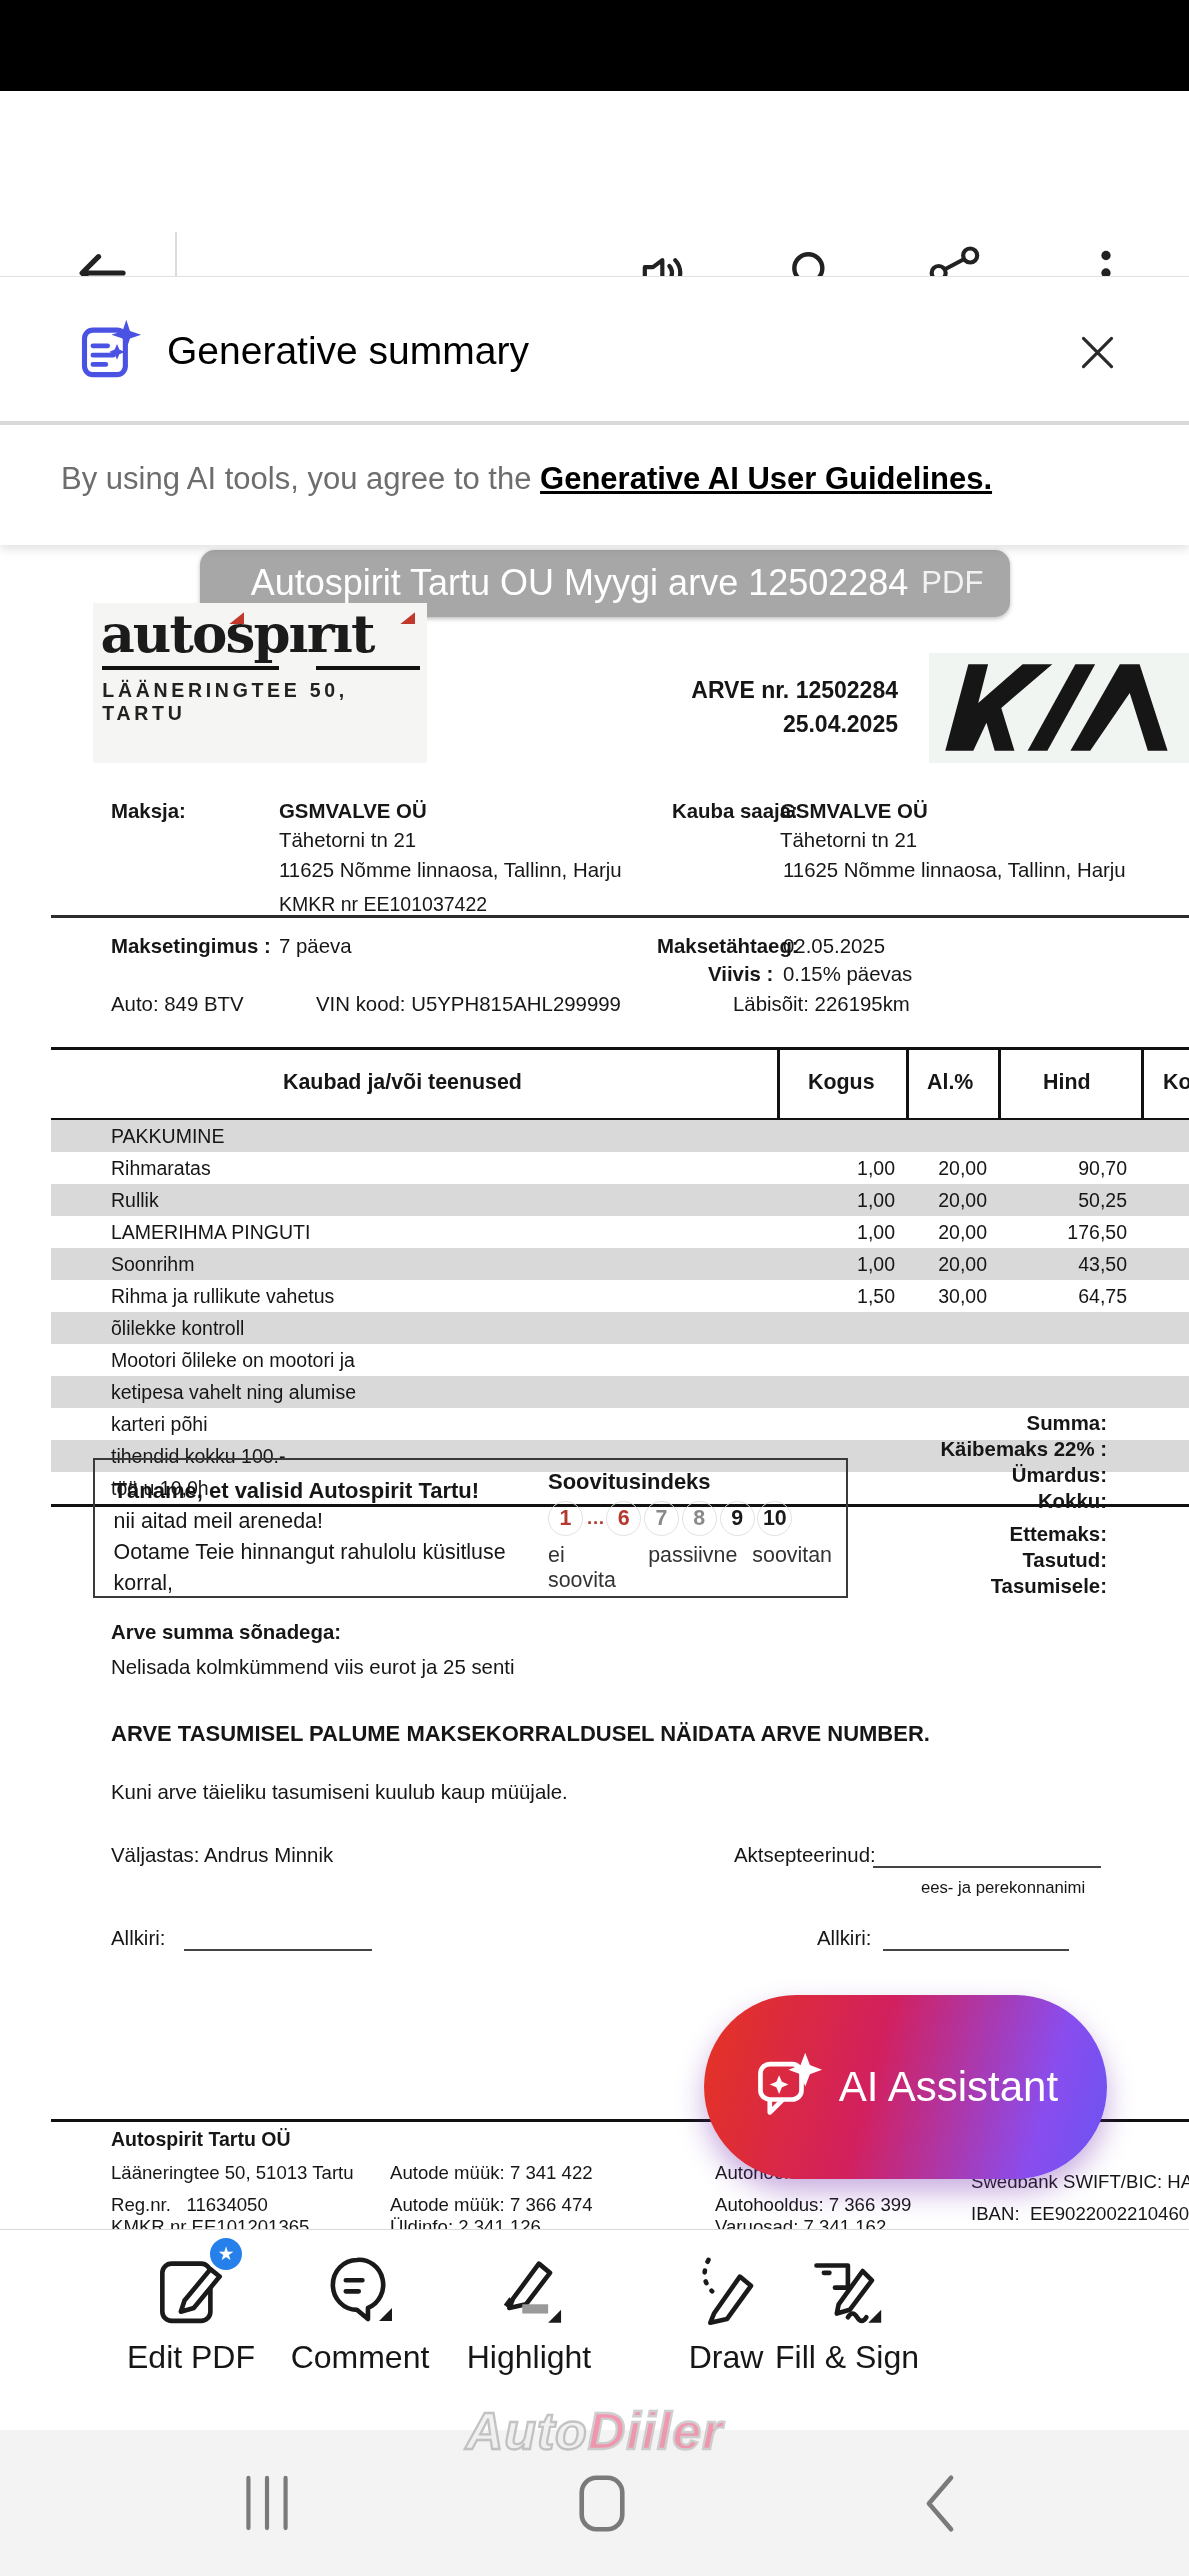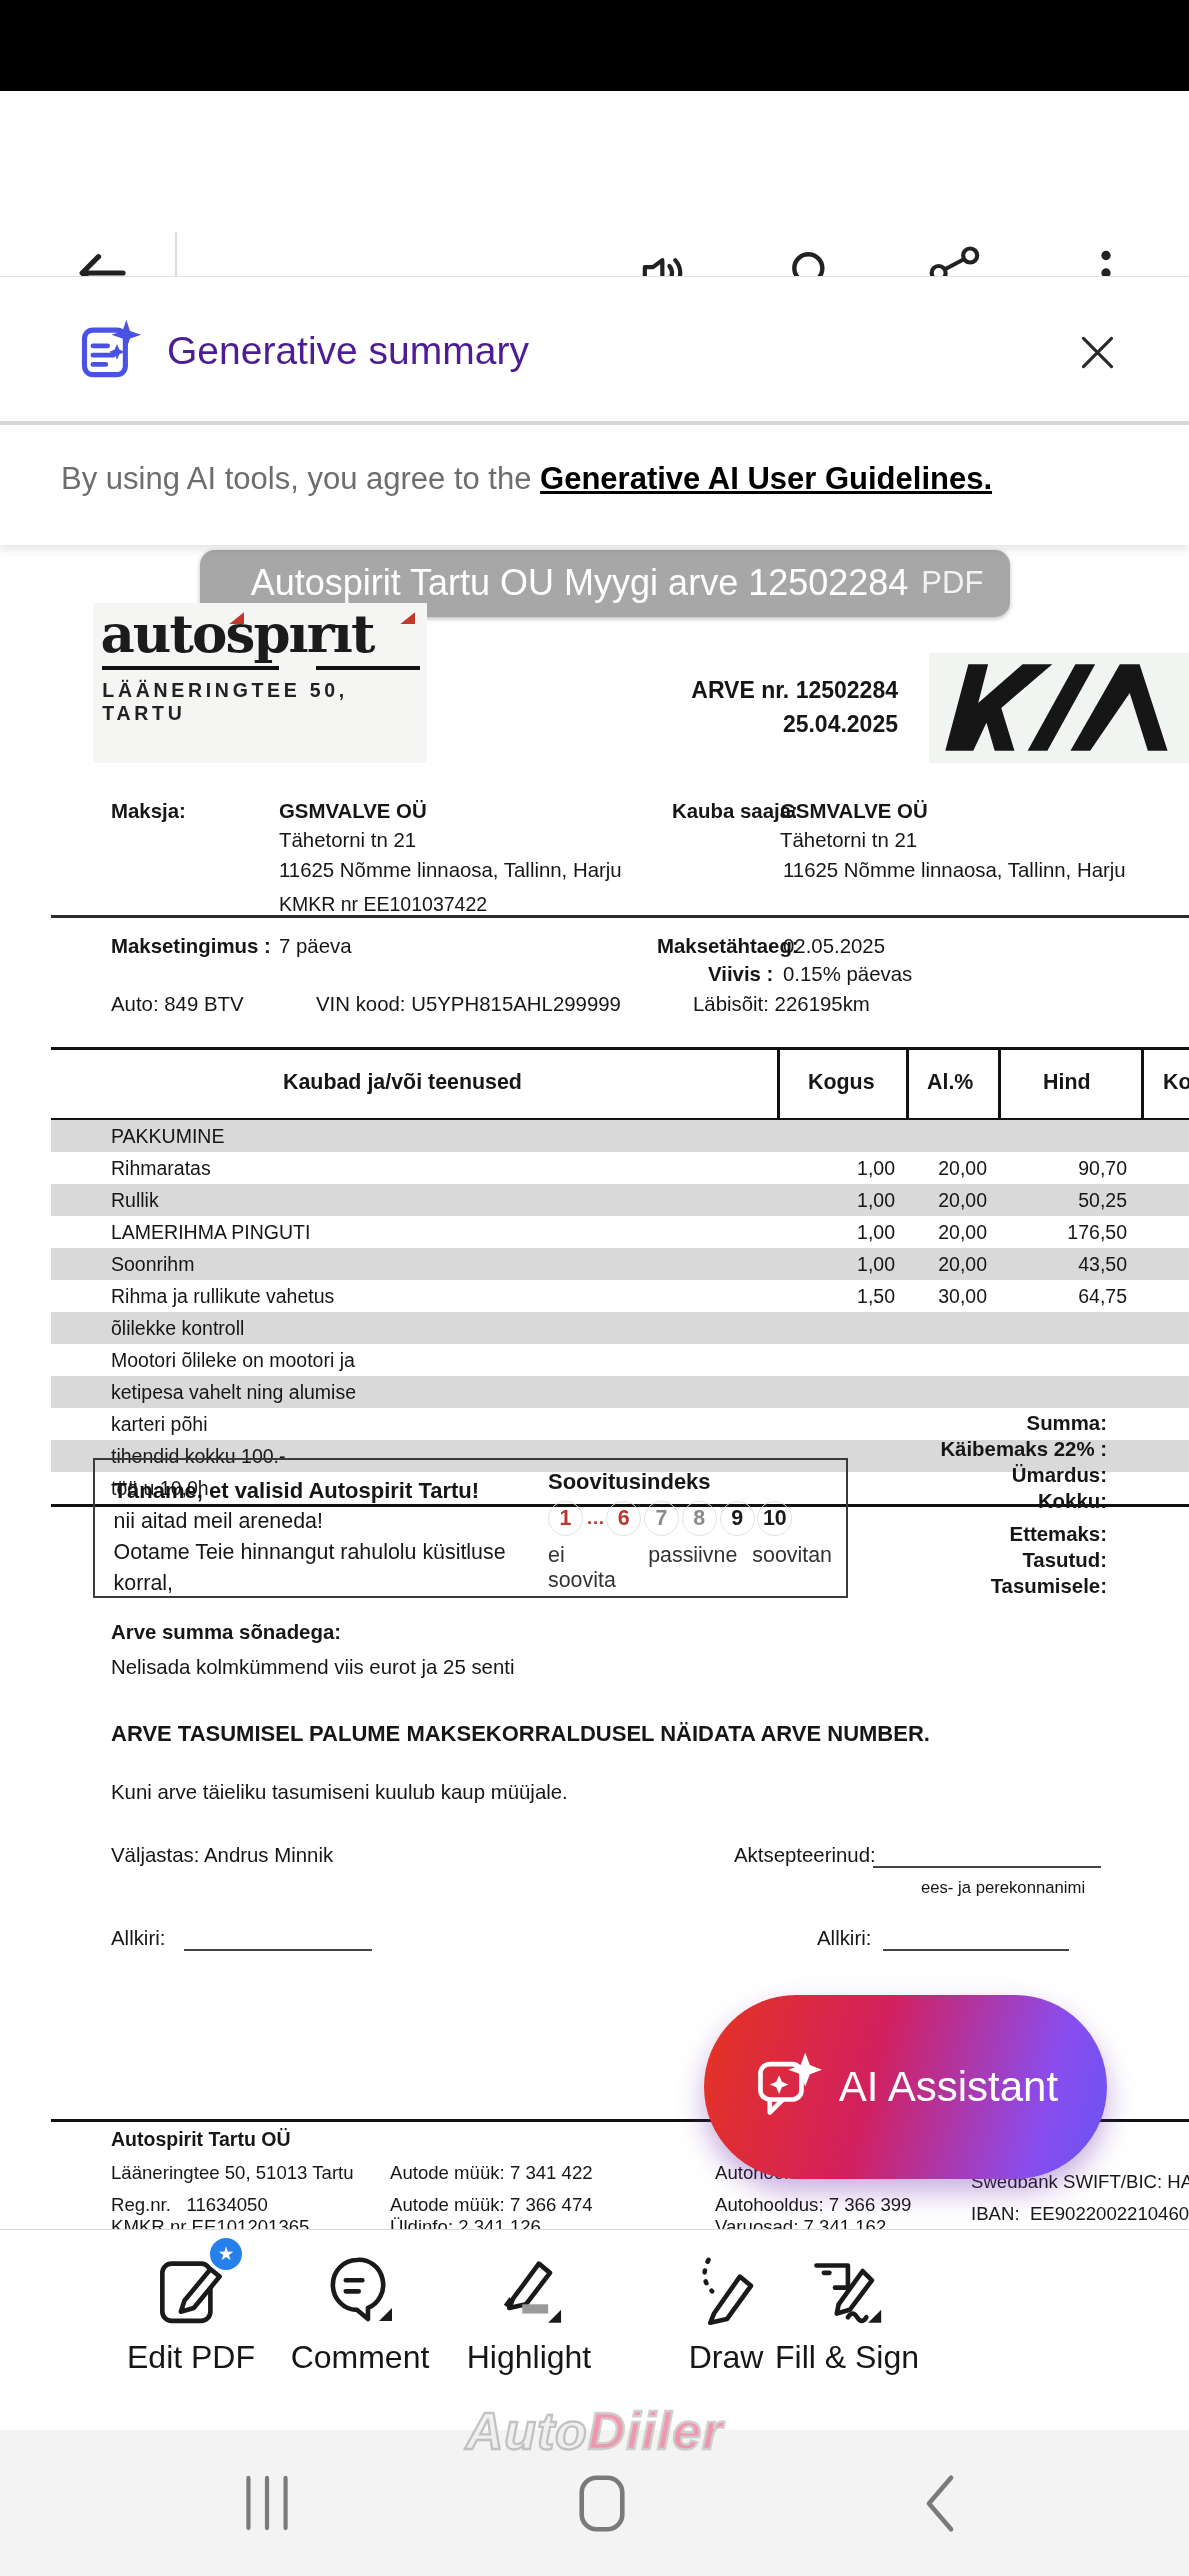--- a/index.html
+++ b/index.html
@@ -9,21 +9,21 @@
   .status-bar{position:absolute;top:0;left:0;width:1189px;height:91px;background:#000;}
   
   .app-toolbar{position:absolute;top:91px;left:0;width:1189px;height:185px;background:#fff;}
   .tb-icon{position:absolute;top:154px;width:56px;height:56px;}
   .tb-icon svg{width:100%;height:100%;}
   .tb-divider{position:absolute;top:141px;left:175px;width:1.9px;height:84px;background:#dcdcdc;}
   
   .ai-banner{position:absolute;top:276px;left:0;width:1189px;height:268px;background:#fff;
              border-top:0.9px solid #e3e3e3;box-shadow:0 4.6px 8.4px rgba(0,0,0,.10);z-index:5;}
   .gen-icon{position:absolute;top:41px;left:78px;width:65px;height:65px;}
-  .banner-title{position:absolute;top:52px;left:167px;font-size:39px;color:#4c1d95;}
+  .banner-title{position:absolute;top:52px;left:167px;font-size:39px;color:#000000;}
   .continue-btn{position:absolute;top:35px;left:778px;width:264px;height:91px;background:#e9e9e9;
                 border-radius:46px;display:flex;align-items:center;justify-content:center;
                 font-size:34px;color:#131313;}
   .close-x{position:absolute;top:54px;left:1076px;width:43px;height:43px;}
   .banner-div{position:absolute;top:144px;left:0;width:1189px;height:3.7px;background:#d9d9d9;}
   .agreement{position:absolute;top:184px;left:61px;font-size:31px;color:#6d6d6d;white-space:nowrap;}
   .agreement b{color:#000000;text-decoration:underline;font-weight:bold;}
   
   .doc{position:absolute;top:543px;left:0;width:1189px;height:1686px;background:#fff;overflow:hidden;
        font-size:20.4px;color:#161616;}
@@ -221,21 +221,21 @@
     <div class="hr1"></div>
 
     <div class="abs b" style="top:392px;left:111px">Maksetingimus :</div>
     <div class="abs" style="top:392px;left:279px">7 päeva</div>
     <div class="abs b" style="top:392px;left:657px">Maksetähtaeg:</div>
     <div class="abs" style="top:392px;left:783px">02.05.2025</div>
     <div class="abs b" style="top:420px;left:708px">Viivis :</div>
     <div class="abs" style="top:420px;left:783px">0.15% päevas</div>
     <div class="abs" style="top:450px;left:111px">Auto: 849 BTV</div>
     <div class="abs" style="top:450px;left:316px">VIN kood: U5YPH815AHL299999</div>
-    <div class="abs" style="top:450px;left:693px">Läbisõit: 226195km</div>
+    <div class="abs" style="top:450px;left:733px">Läbisõit: 226195km</div>
 
     <div class="inv-table">
       <div class="thead">
         <span style="left:232px">Kaubad ja/või teenused</span>
         <span style="left:757px">Kogus</span>
         <span style="left:876px">Al.%</span>
         <span style="left:992px">Hind</span>
         <span style="left:1112px">Kokku</span>
         <i class="vline" style="left:726px"></i>
           <i class="vline" style="left:855px"></i>

